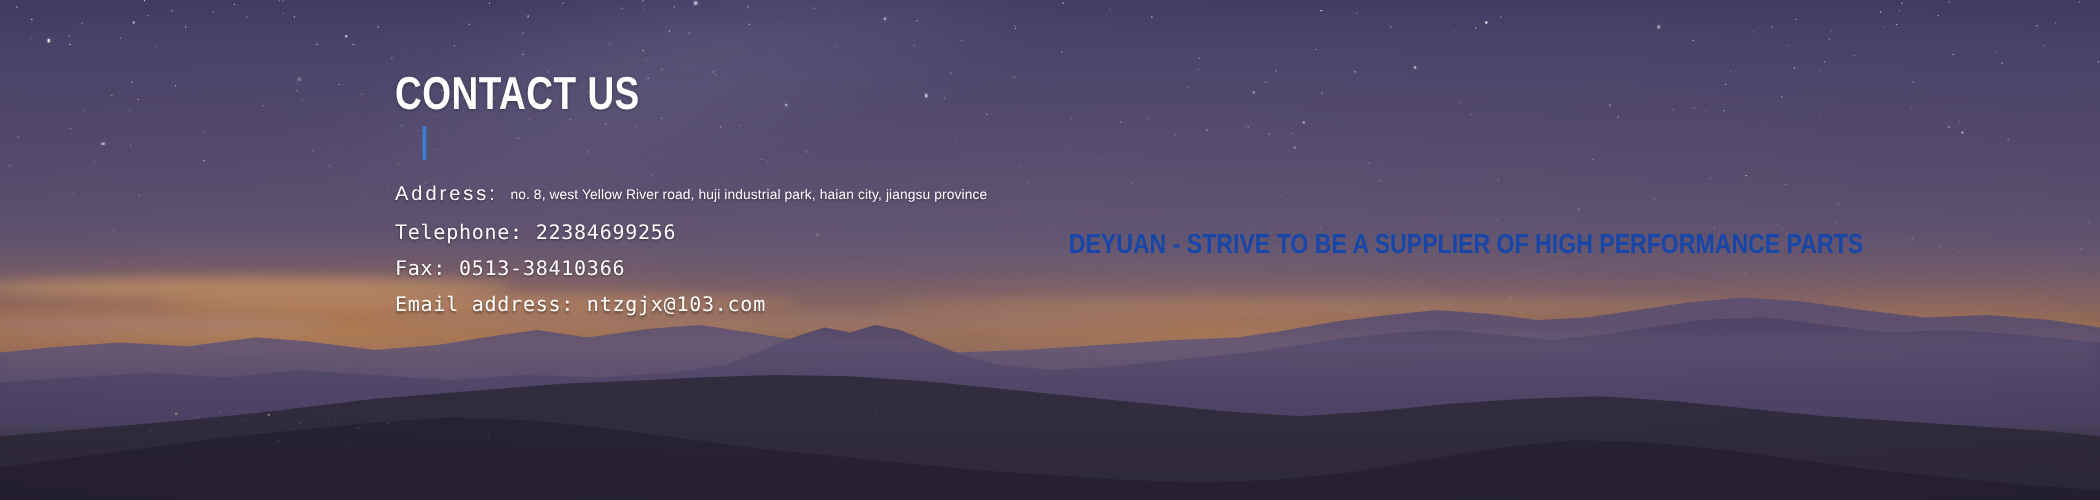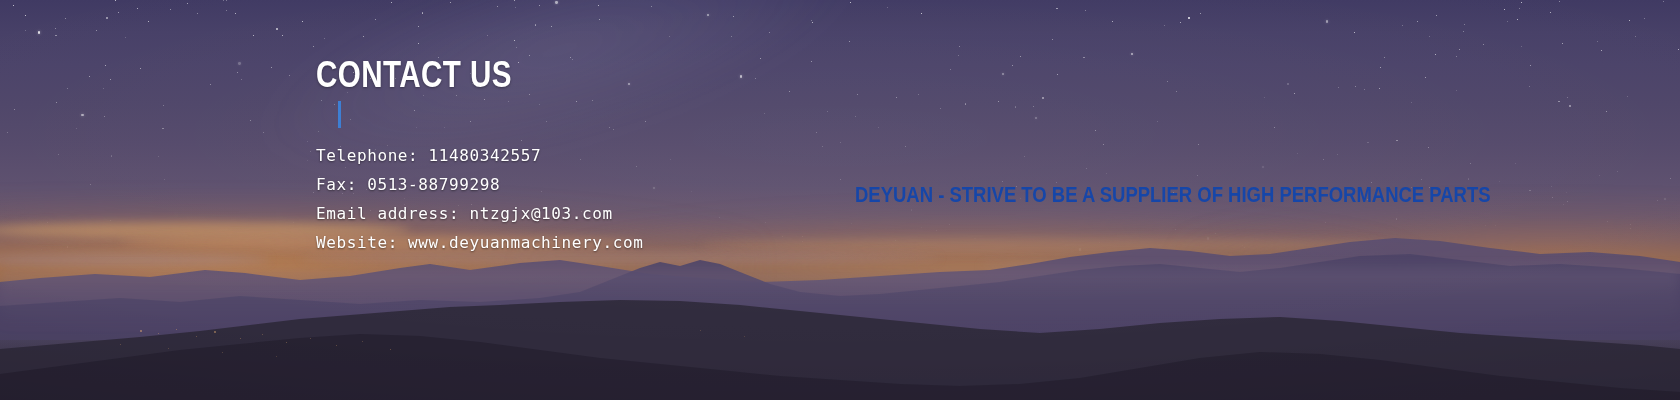--- a/index.html
+++ b/index.html
@@ -640,28 +640,30 @@
     </div>
 
   <div class="content">
 
     <div class="heading">CONTACT US</div>
 
     <div class="accent-bar"></div>
 
     <div class="contact-list">
 
-
-      <div class="contact-line">Telephone: 11480342557</div>
-
-      <div class="contact-line">Fax: 0513-88799298</div>
+      <div class="contact-line address-row">
+        <span>Address:</span><span class="addr-value">no. 8, west Yellow River road, huji industrial park, haian city, jiangsu province</span>
+      </div>
+
+      <div class="contact-line">Telephone: 22384699256</div>
+
+      <div class="contact-line">Fax: 0513-38410366</div>
 
       <div class="contact-line">Email address: ntzgjx@103.com</div>
 
-      <div class="contact-line">Website: www.deyuanmachinery.com</div>
 
 
     </div>
 
     <div class="tagline">DEYUAN - STRIVE TO BE A SUPPLIER OF HIGH PERFORMANCE PARTS</div>
 
   </div>
 </div>
 
 </body></html>

